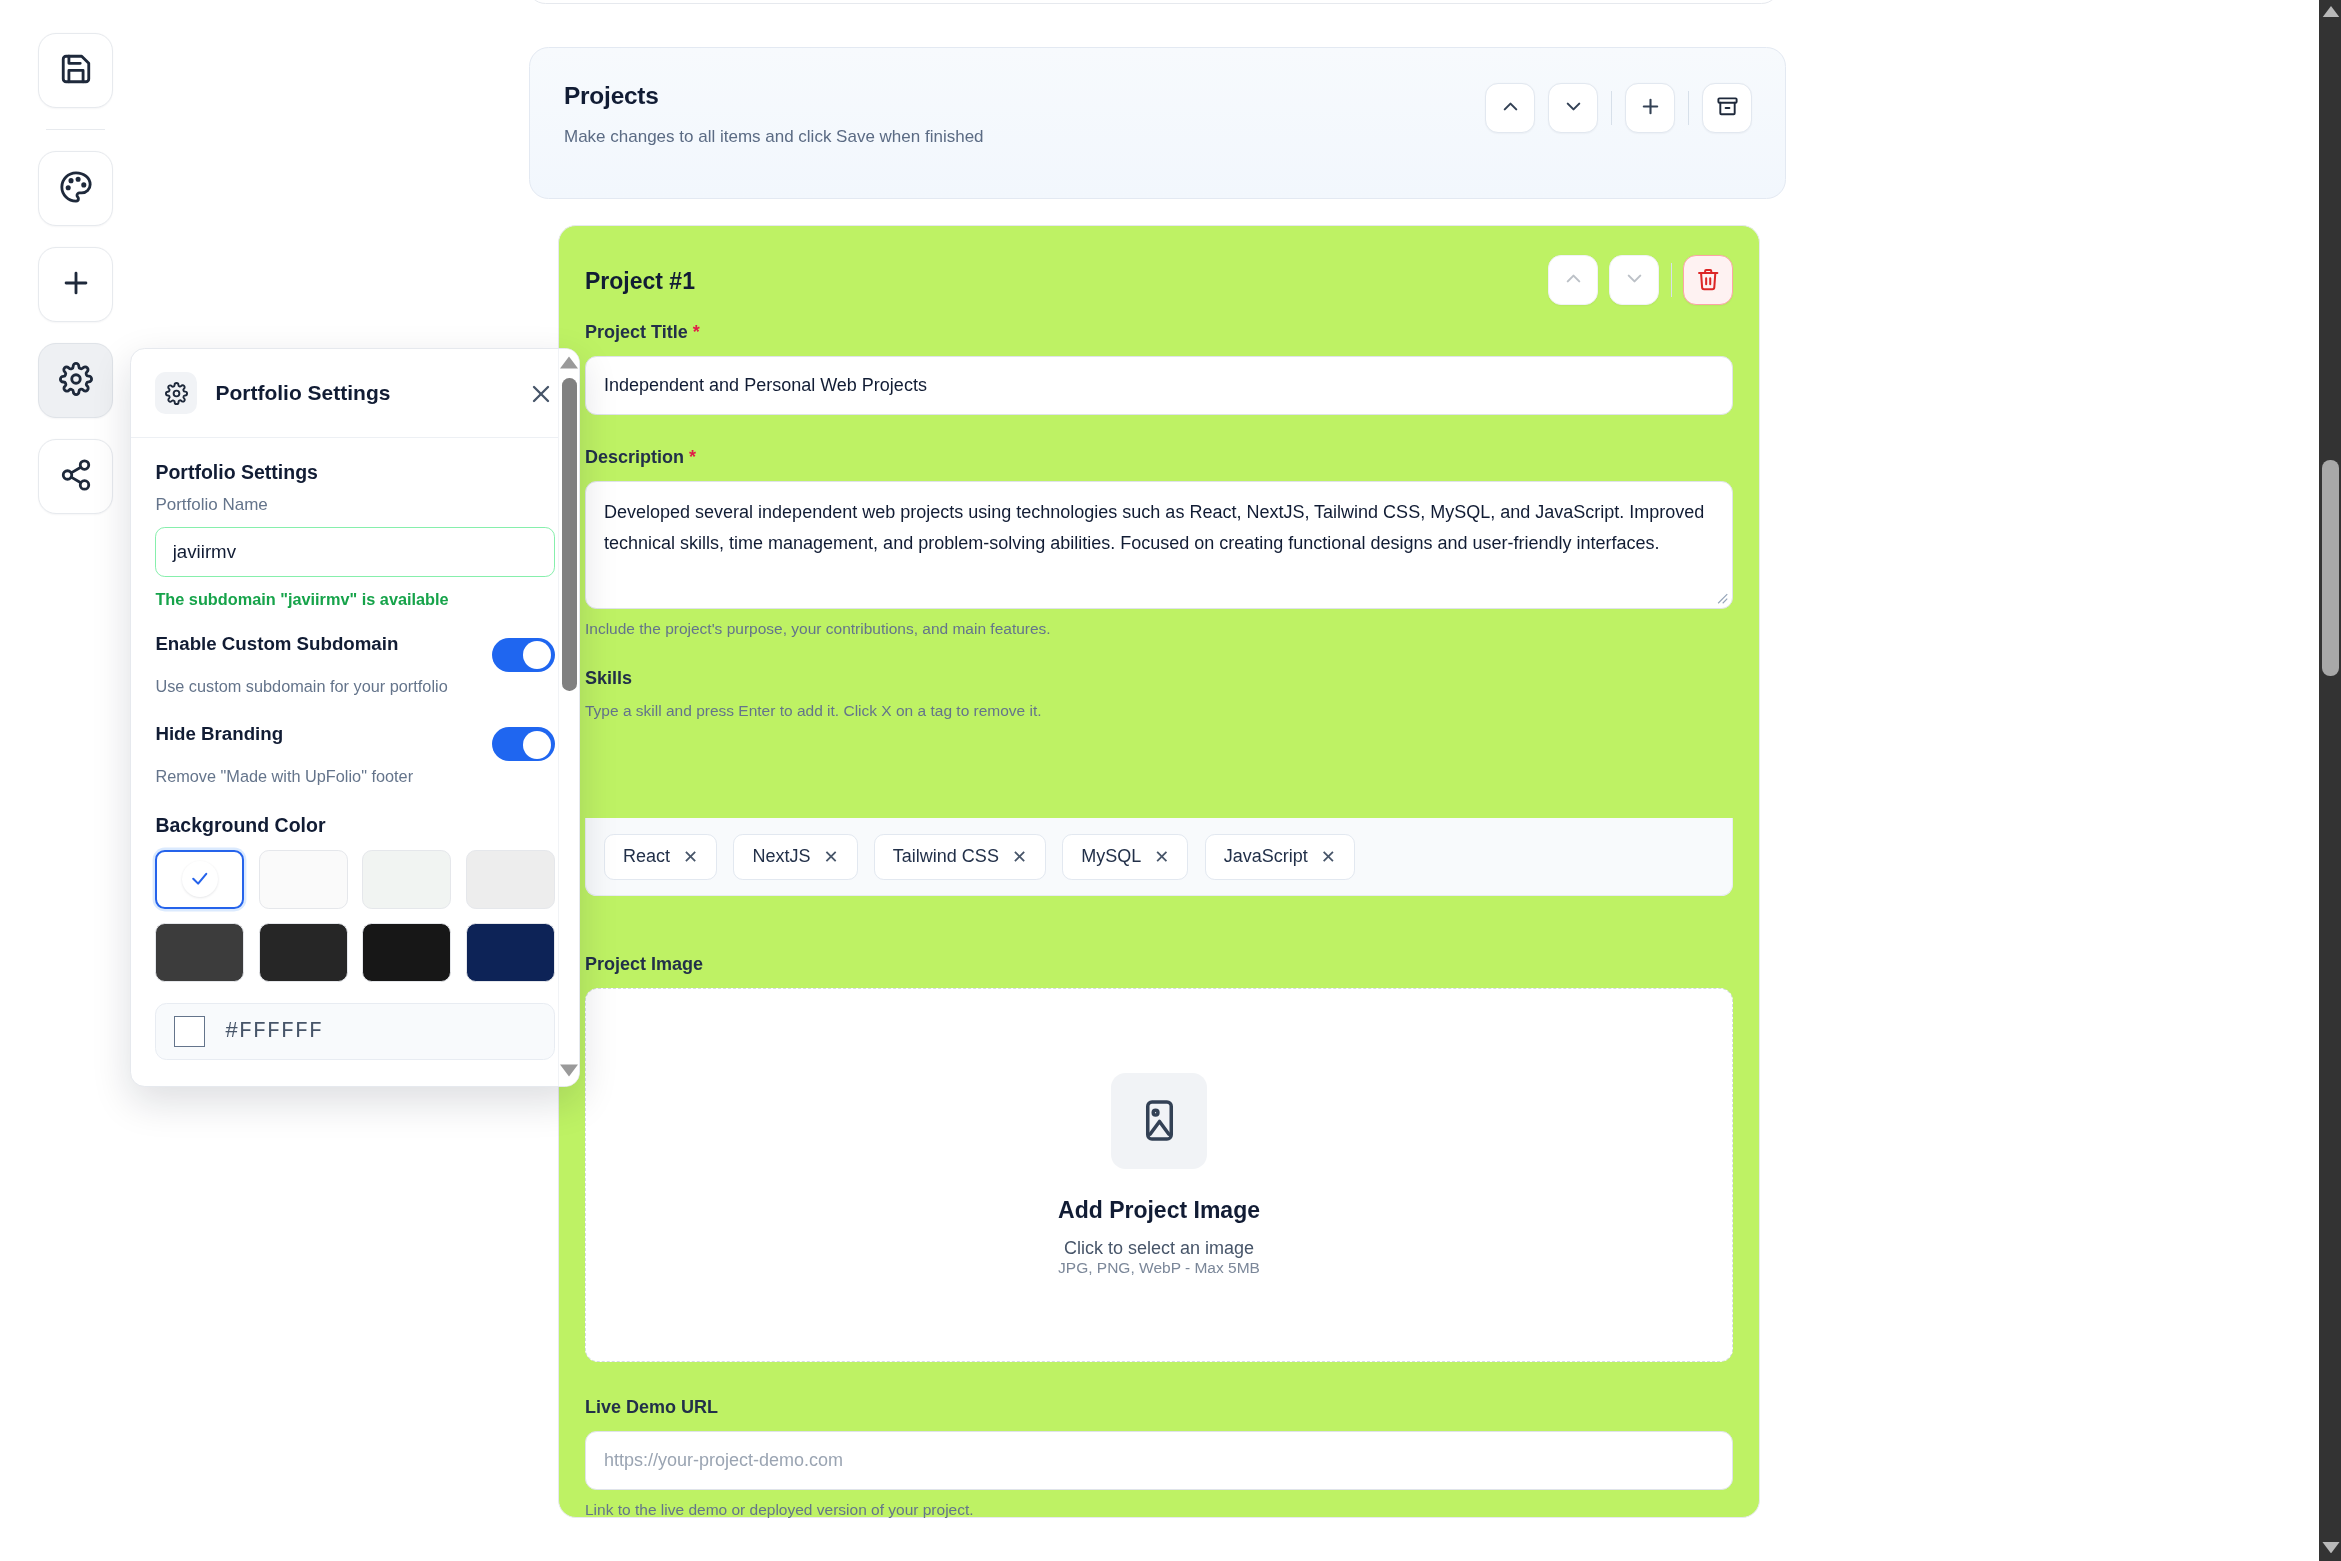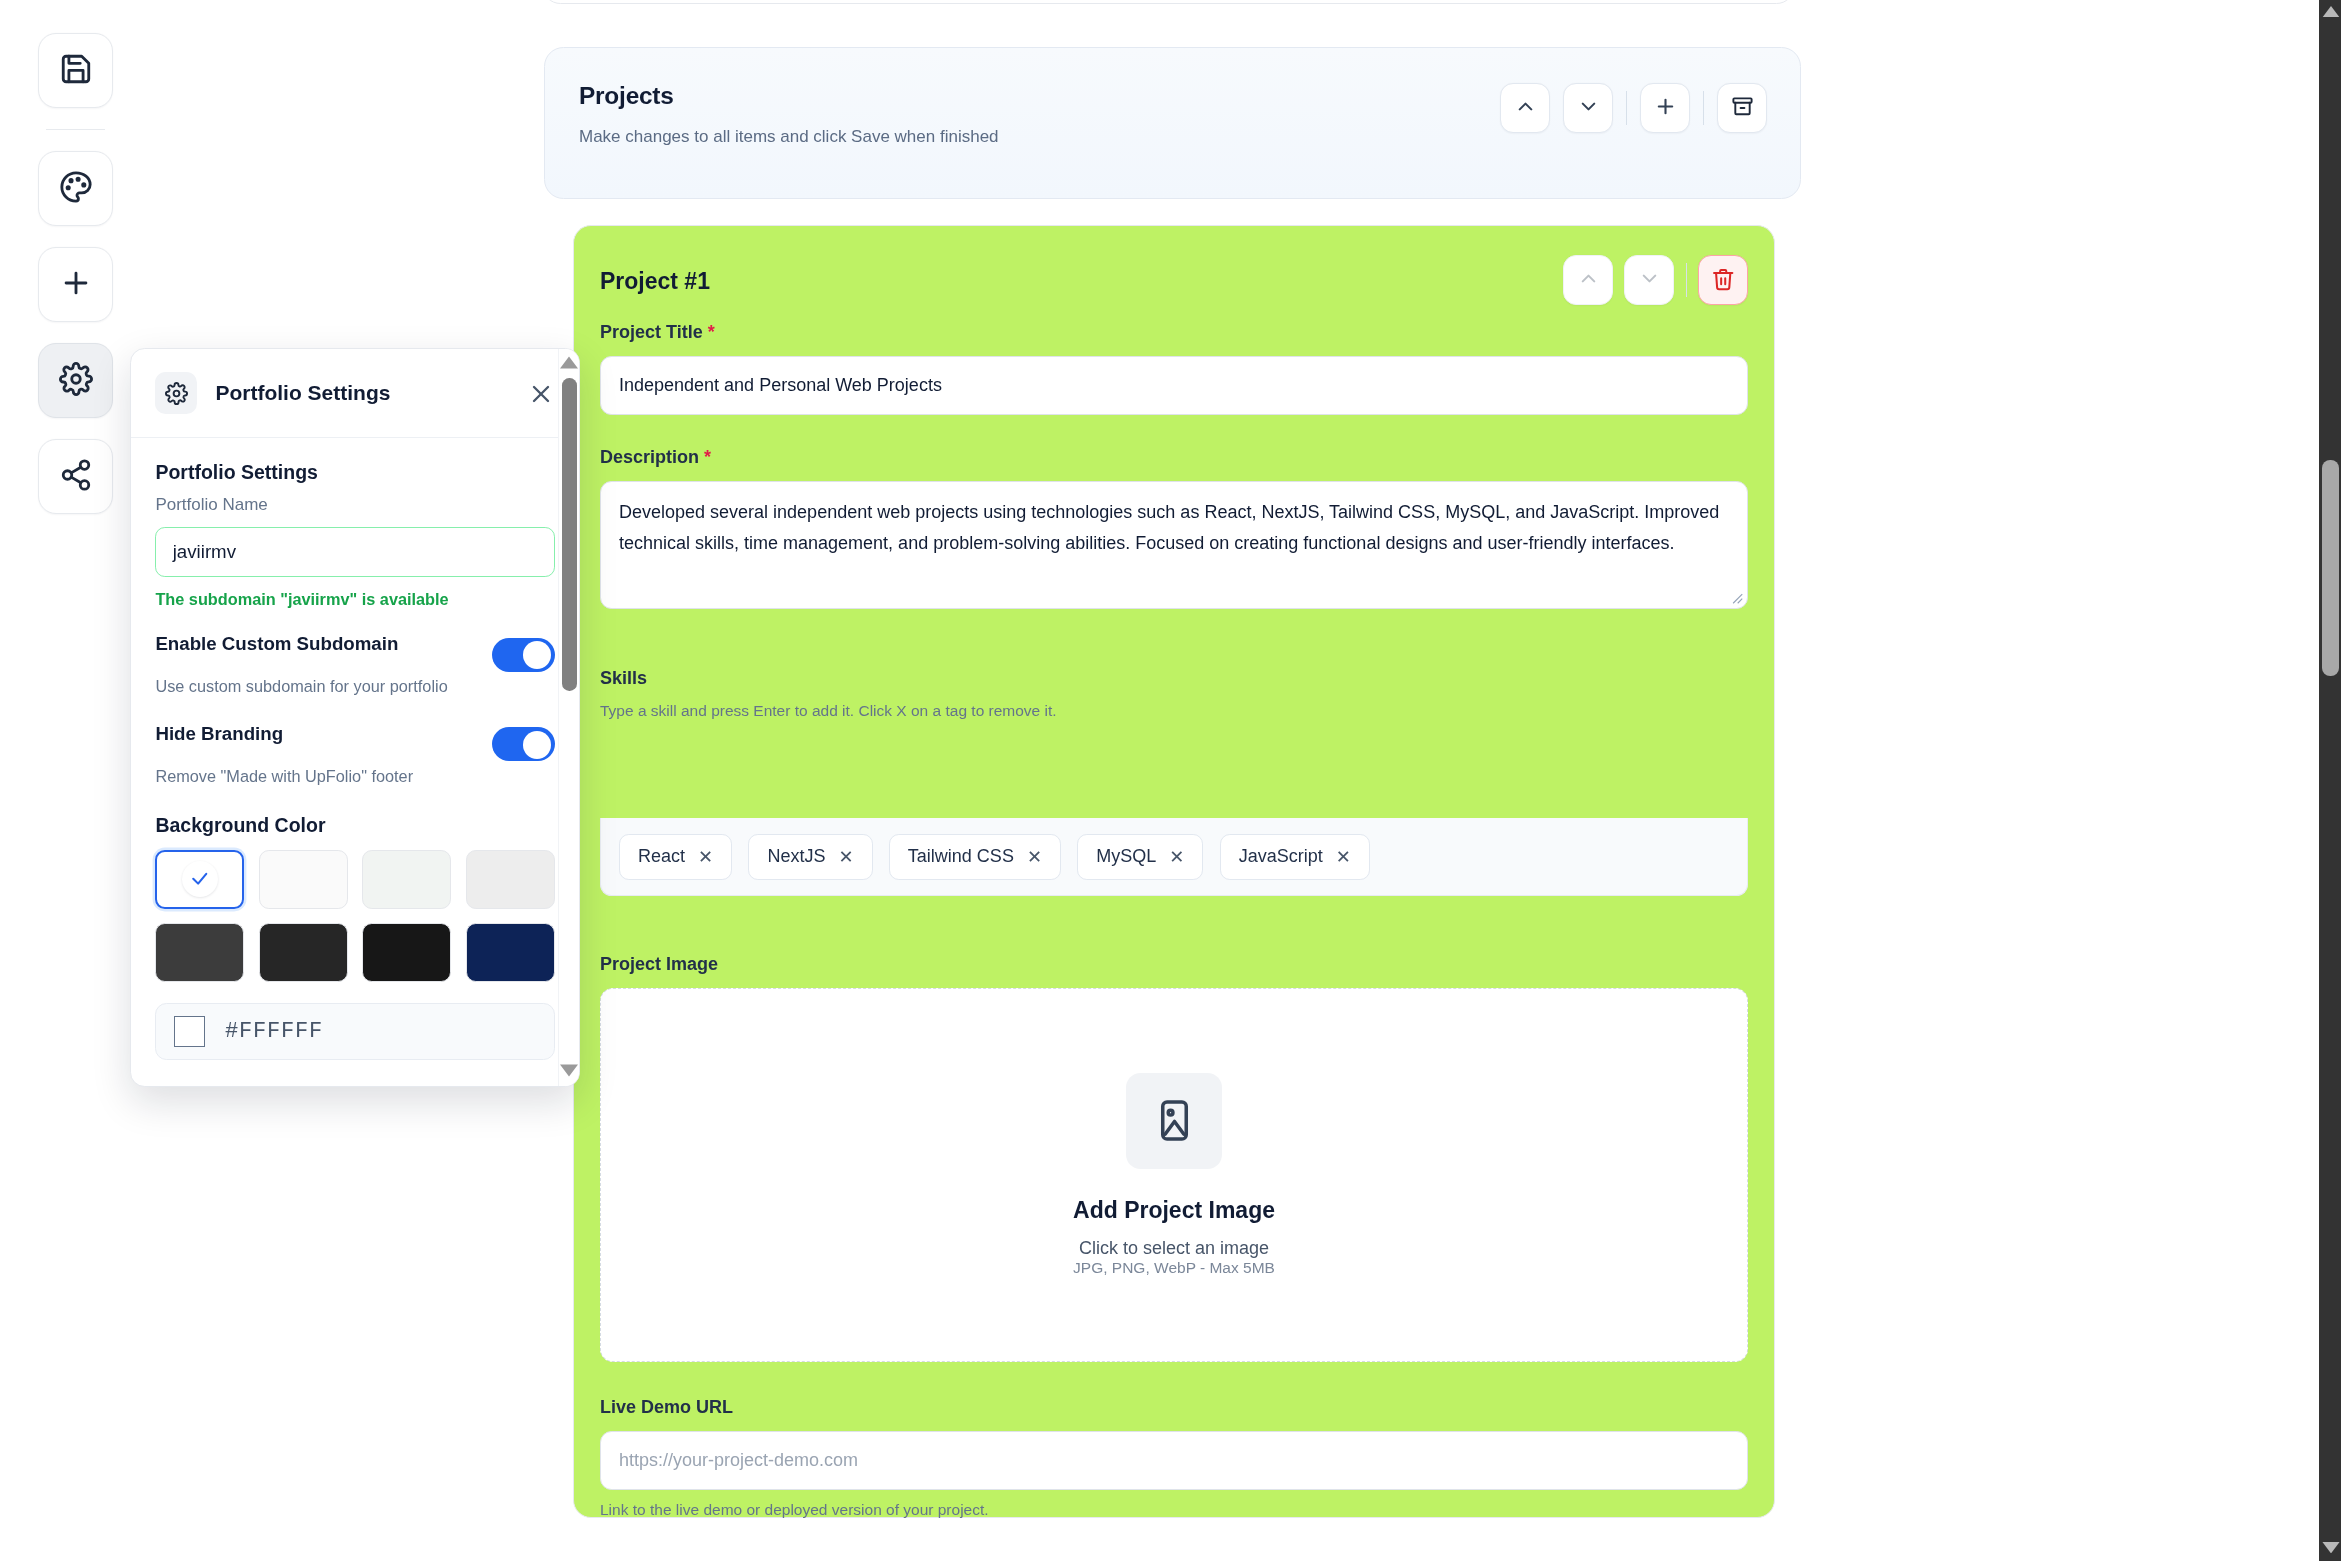--- a/index.html
+++ b/index.html
@@ -27,21 +27,21 @@
     background: #ffffff;
     display: flex; align-items: center; justify-content: center;
     margin-bottom: 21px;
     box-shadow: 0 0.8px 1.6px rgba(16,24,40,.04);
   }
   .rail-btn.active { background: #eef0f3; border-color: #dfe3e8; }
   .rail-sep { width: 59px; height: 0.8px; background: #e7eaee; margin: 0 0 21px 0; }
   .rail-btn svg { width: 34px; height: 34px; }
 
   
-  #main { position: absolute; left: 15px; top: 0; width: 2327px; height: 1561px; }
+  #main { position: absolute; left: 0; top: 0; width: 2327px; height: 1561px; }
 
   .card-top-stub {
     position: absolute; left: 527px; top: -33px;
     width: 1253px; height: 37px;
     background:#fff; border:0.8px solid #e6e9ee; border-radius: 19.5px;
   }
 
   
   #projects-card {
     position: absolute; left: 529px; top: 47px;
@@ -371,20 +371,21 @@
 
     <div class="field" style="top:221px;">
       <div class="flabel"><span>Description</span> <span class="req">*</span></div>
       <div class="ftext">
         <span>Developed several independent web projects using technologies such as React, NextJS, Tailwind CSS, MySQL, and JavaScript. Improved technical skills, time management, and problem-solving abilities. Focused on creating functional designs and user-friendly interfaces.</span>
         <svg class="resize-grip" viewBox="0 0 10 10" stroke="#94a3b8" stroke-width="1">
             <line x1="9" y1="1" x2="1" y2="9"></line>
             <line x1="9" y1="5" x2="5" y2="9"></line>
           </svg>
       </div>
+      <div class="fhelp">Include the project's purpose, your contributions, and main features.</div>
     </div>
 
     <div class="field" style="top:442px;">
       <div class="flabel">Skills</div>
       <div class="fhelp">Type a skill and press Enter to add it. Click X on a tag to remove it.</div>
     </div>
 
     <div class="field" style="top:592px;">
       <div class="tagbar" id="tagbar">
           <div class="tag">

